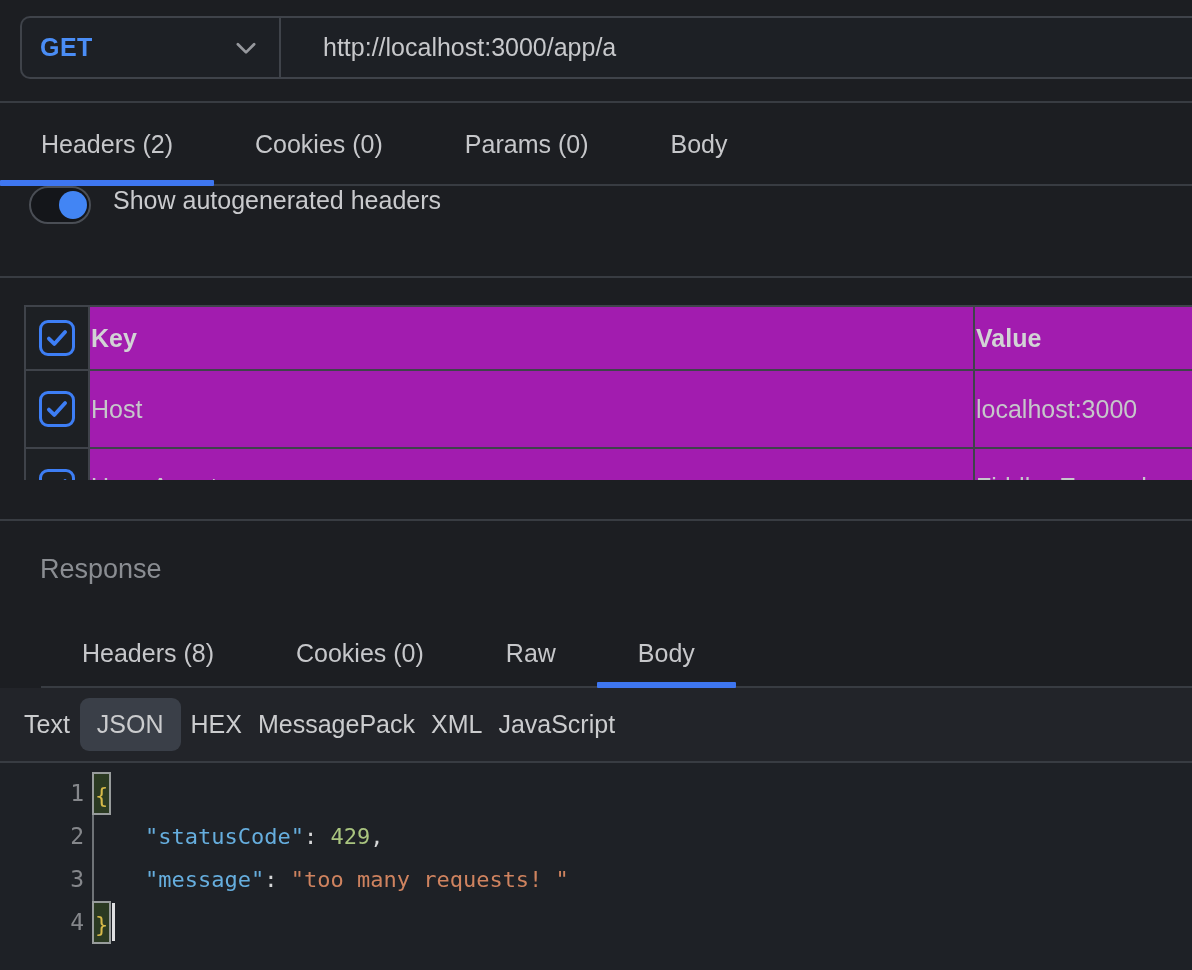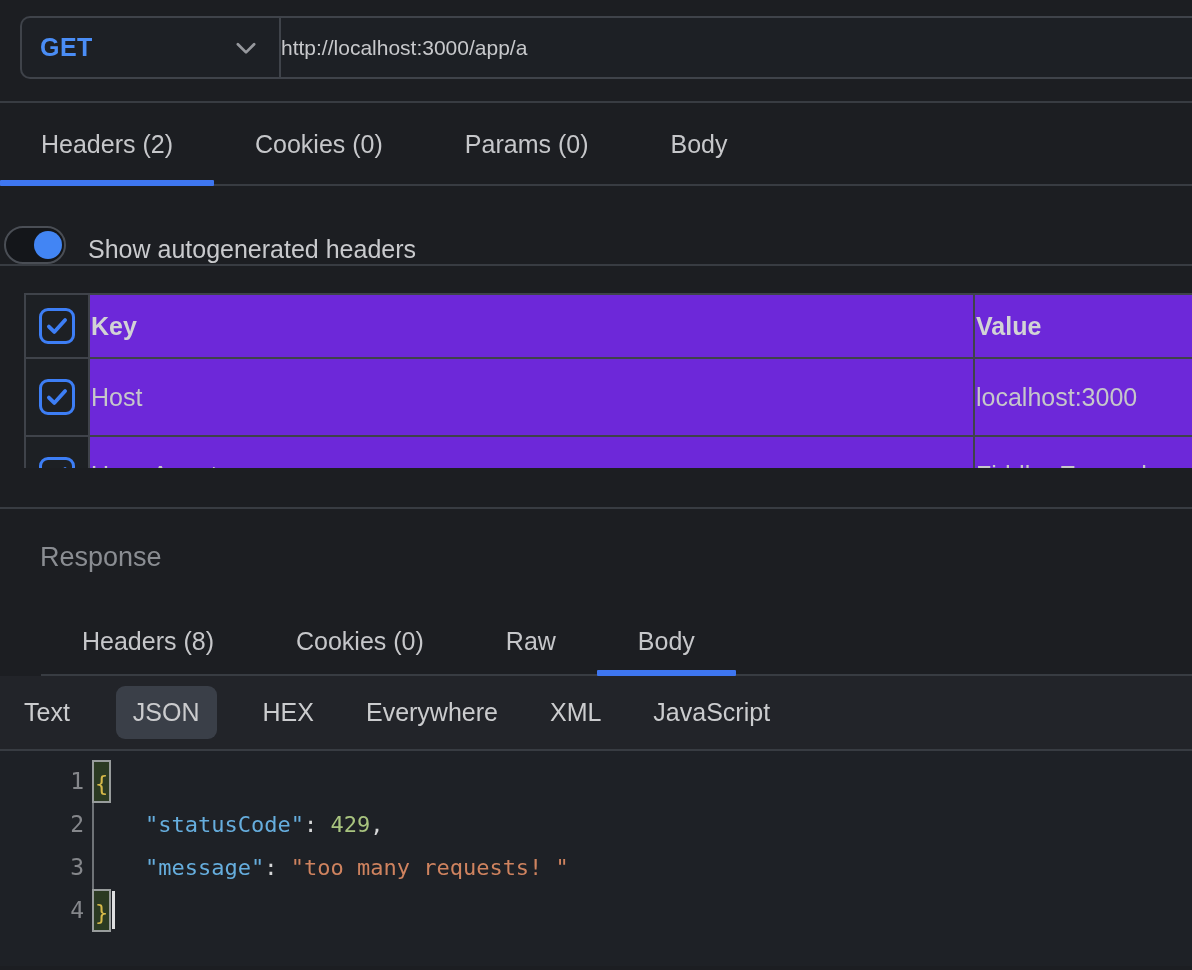--- a/index.html
+++ b/index.html
@@ -13,58 +13,58 @@
   .topbar{height:103px;box-sizing:border-box;border-bottom:2px solid #383c42;position:relative;}
   .url-control{
     position:absolute;left:20px;top:16px;right:0;height:63px;box-sizing:border-box;
     border:2px solid #3f434a;border-right:none;border-radius:10px 0 0 10px;
     background:#1d2025;display:flex;align-items:center;
   }
   .method{width:257px;height:100%;box-sizing:border-box;display:flex;align-items:center;
     justify-content:space-between;padding:0 18px;cursor:pointer;gap:40px;}
   .method-label{color:#4a8df6;font-weight:bold;font-size:25px;letter-spacing:.5px;}
   .method-divider{width:2px;align-self:stretch;background:#3f434a;flex:none;}
-  .url-input{flex:1;font-size:21px;color:#c7c8cb;white-space:nowrap;overflow:hidden;}
+  .url-input{flex:1;font-size:25px;color:#c7c8cb;padding-left:20px;white-space:nowrap;overflow:hidden;margin-left:22px;}
   
   .tabs{display:flex;position:relative;}
   .tabs.req{height:83px;}
   .tabs.resp{height:70px;margin-left:41px;}
   .tabs .tabs-divider{position:absolute;bottom:0;left:0;right:0;height:2px;background:#383c42;}
   .tab{padding:0 41px;display:flex;align-items:center;font-size:25px;color:#c6c7ca;
     position:relative;cursor:pointer;white-space:nowrap;}
   .tab.active::after{content:"";position:absolute;left:0;right:0;bottom:0;height:6px;
     background:#3e76f0;border-radius:1px;z-index:2;}
   
-  .toggle-row{height:80px;box-sizing:border-box;border-bottom:2px solid #383c42;
-    display:flex;align-items:flex-end;padding-left:4px;}
+  .toggle-row{height:92px;box-sizing:border-box;border-bottom:2px solid #383c42;
+    display:flex;align-items:flex-start;padding-left:29px;}
   .toggle{width:62px;height:38px;box-sizing:border-box;border:2px solid #4a4e55;border-radius:20px;
     background:#14161a;position:relative;flex:none;cursor:pointer;}
   .toggle .knob{position:absolute;top:3px;left:28px;width:28px;height:28px;border-radius:50%;background:#4285f4;}
   .toggle-label{margin-left:22px;font-size:25px;color:#c9cacd;}
   
   .table-section{height:243px;box-sizing:border-box;border-bottom:2px solid #383c42;
     padding:27px 0 0 24px;}
   .table-clip{height:175px;overflow:hidden;}
   table.hdrs{border-collapse:collapse;width:1500px;table-layout:fixed;}
   table.hdrs td{border:2px solid #3f434a;box-sizing:border-box;font-size:25px;}
   .col-check{width:64px;}
   .col-key{width:885px;}
   td.check-cell{background:#1d2024;text-align:center;vertical-align:middle;}
-  td.text-cell{background:#6d28d9;color:#c6c7ca;}
+  td.text-cell{background:#a21caf;color:#c6c7ca;}
   tr.thead td{height:64px;}
   tr.thead td.text-cell{font-weight:bold;color:#d2d3d5;}
   tr.trow td{height:78px;}
   .checkbox{display:inline-flex;width:36px;height:36px;box-sizing:border-box;
     border:3px solid #3d7ef5;border-radius:9px;align-items:center;justify-content:center;
     vertical-align:middle;cursor:pointer;background:transparent;}
   
   .response-header{height:97px;display:flex;align-items:center;padding-left:40px;}
   .response-title{font-size:27px;color:#8a8d92;}
   .format-bar{height:75px;box-sizing:border-box;border-bottom:2px solid #383c42;background:#222429;
-    display:flex;align-items:center;padding-left:24px;gap:52px;font-size:25px;}
+    display:flex;align-items:center;padding-left:24px;gap:16px;font-size:25px;}
   .format-item{color:#cbccce;cursor:pointer;white-space:nowrap;}
   .format-item.selected{background:#3a3f48;border-radius:9px;padding:12px 17px;margin:0 -6px;}
   
   .code-area{height:215px;box-sizing:border-box;background:#1e2126;position:relative;
     padding-top:9px;font-family:"DejaVu Sans Mono",monospace;font-size:22px;}
   .code-line{display:flex;height:43px;line-height:43px;white-space:pre;}
   .gutter{width:86px;flex:none;text-align:right;padding-right:2px;box-sizing:border-box;
     color:#85878b;font-size:23px;}
   .code-content{padding-left:6px;}
   .bracket-box{display:inline-block;box-sizing:border-box;height:43px;padding:0 1px;
@@ -166,21 +166,21 @@
   <div class="tab">Cookies (0)</div>
   <div class="tab">Raw</div>
   <div class="tab active">Body</div>
   <div class="tabs-divider"></div>
 </div>
 
 <div class="format-bar">
   <div class="format-item">Text</div>
   <div class="format-item selected">JSON</div>
   <div class="format-item">HEX</div>
-  <div class="format-item">Everywhere</div>
+  <div class="format-item">MessagePack</div>
   <div class="format-item">XML</div>
   <div class="format-item">JavaScript</div>
 </div>
 
 <div class="code-area">
   <div class="indent-guide"></div>
 
   <div class="code-line">
     <div class="gutter">1</div>
     <div class="code-content"><span class="bracket-box"><span class="tk brace">{</span></span></div>

